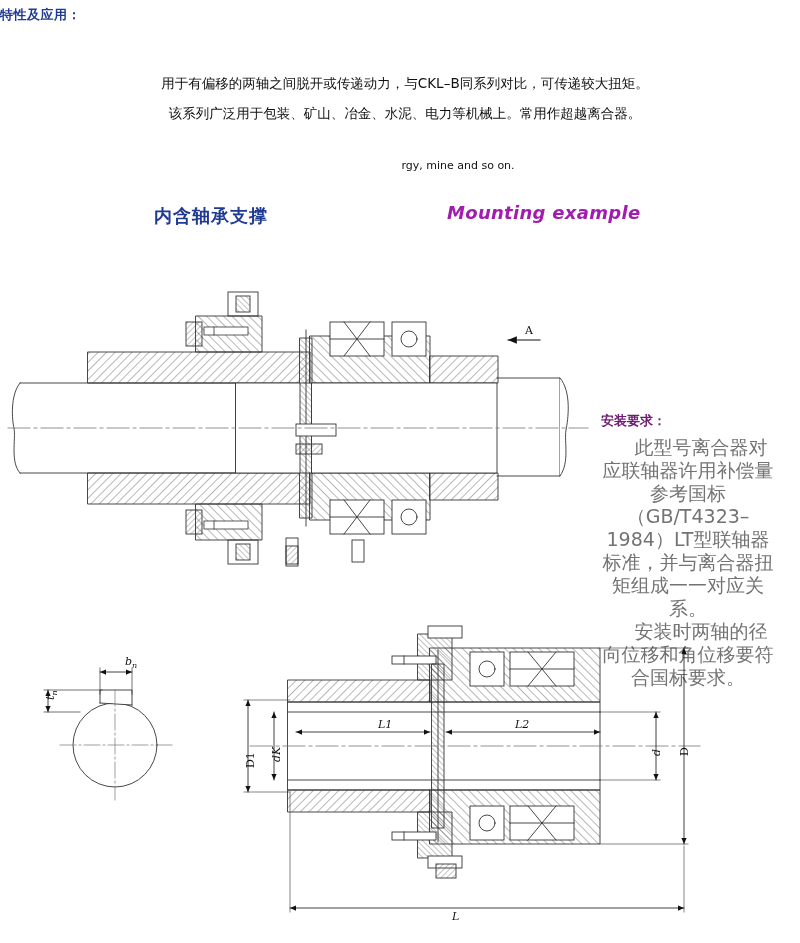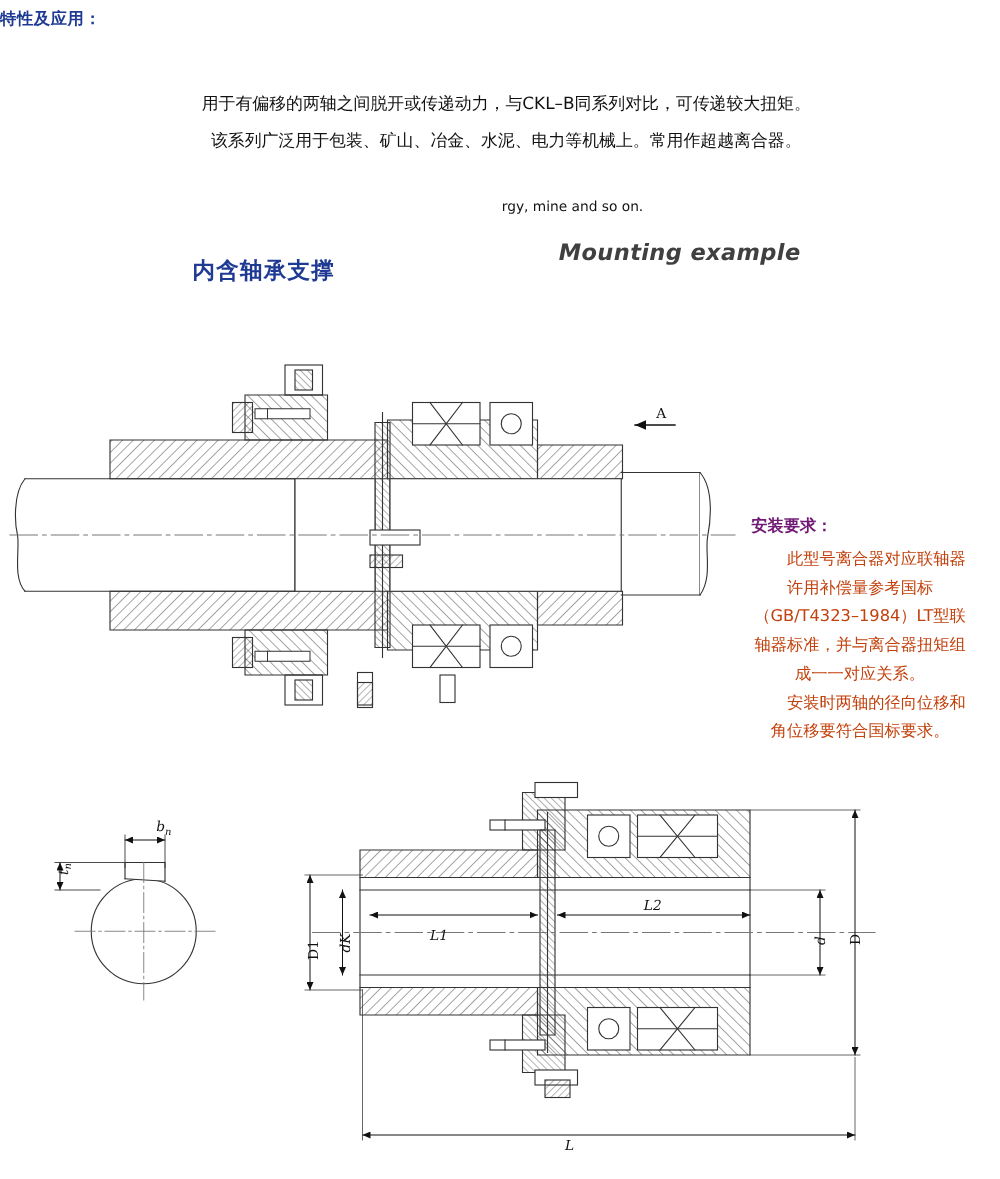--- a/index.html
+++ b/index.html
@@ -52,45 +52,45 @@
     left: 154px;
     top: 204px;
     font-size: 18px;
     font-weight: bold;
     color: #1f3a93;
     letter-spacing: 1px;
   }
   .head-en {
     position: absolute;
     left: 447px;
-    top: 192px;
+    top: 202px;
     font-size: 18px;
     font-weight: bold;
     font-style: italic;
-    color: #404040;
+    color: #a21caf;
     letter-spacing: 0.3px;
   }
 
   
   .note-title {
     position: absolute;
     left: 601px;
     top: 412px;
     font-size: 13px;
     font-weight: bold;
     color: #701a75;
   }
   .note-body {
     position: absolute;
     left: 600px;
     top: 436px;
     width: 176px;
-    font-size: 13px;
+    font-size: 19px;
     line-height: 23px;
-    color: #c2410c;
+    color: #737373;
   }
   .note-body p {
     margin: 0;
     text-indent: 26px;
   }
 
   
   .drawing {
     position: absolute;
     left: 0;
@@ -304,19 +304,19 @@
     </g>
   </svg>
 
   <div class="lbl" style="left:525px; top:324px;">A</div>
 
   <div class="lbl it" style="left:125px; top:655px;">b<span class="sub">n</span></div>
   <div class="lbl it rot" style="left:44px; top:700px;">t<span class="sub">n</span></div>
 
   <div class="lbl rot" style="left:244px; top:768px;">D1</div>
   <div class="lbl it rot" style="left:270px; top:762px;">dK</div>
-  <div class="lbl it" style="left:344px; top:718px;margin-top:24px;">L1</div>
+  <div class="lbl it" style="left:378px; top:718px;">L1</div>
   <div class="lbl it" style="left:515px; top:718px;">L2</div>
   <div class="lbl it rot" style="left:650px; top:756px;">d</div>
   <div class="lbl rot" style="left:678px; top:756px;">D</div>
   <div class="lbl it" style="left:452px; top:910px;">L</div>
 
 </div>
 
 </body></html>

